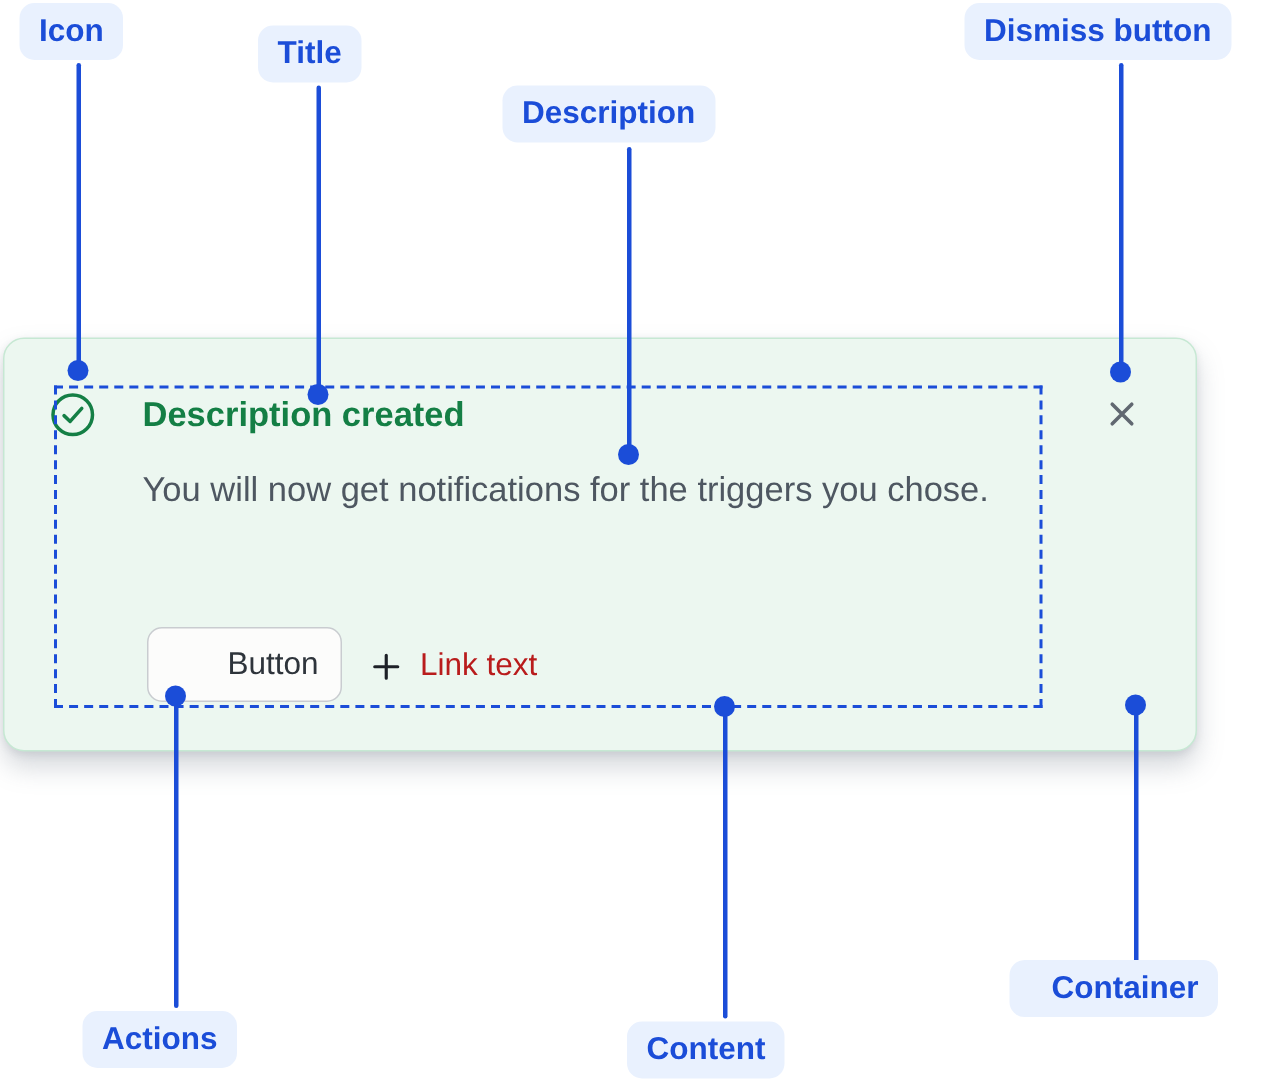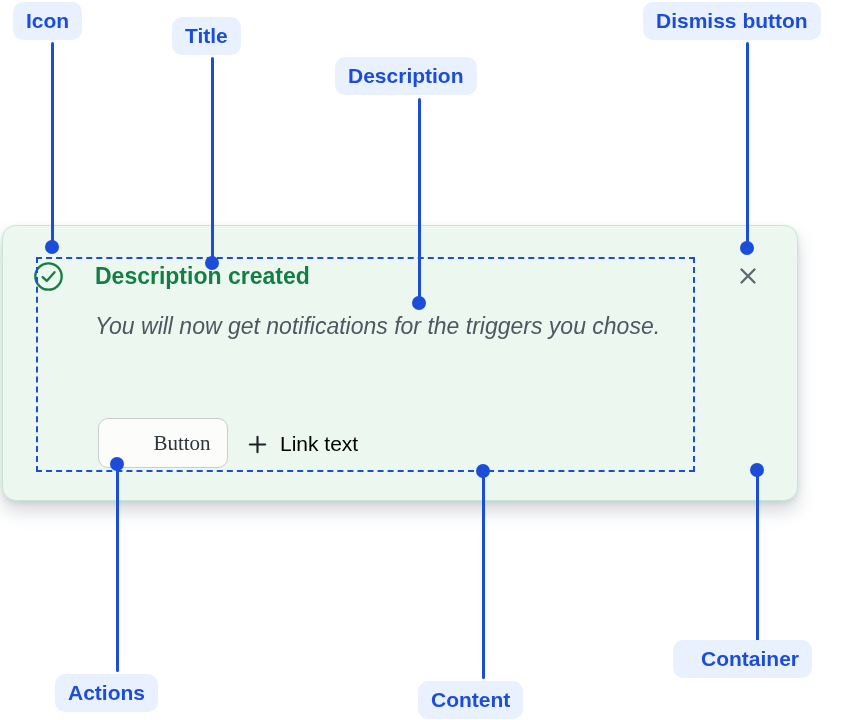--- a/index.html
+++ b/index.html
@@ -93,53 +93,52 @@
   }
   .notif-desc {
     position: absolute;
     left: 95px;
     top: 308px;
     width: 600px;
     font-size: 23px;
     line-height: 37px;
     color: #4E5761;
     z-index: 2;
-    font-style: italic;
   }
   .notif-button {
     position: absolute;
     left: 98px;
     top: 418px;
     width: 130px;
     height: 50px;
     border-radius: 10px;
     background: #FCFCFB;
     border: 1.5px solid #C9CCD0;
-    font-family: Liberation Serif, serif;
+    font-family: Liberation Sans, sans-serif;
     font-size: 21px;
     color: #2E343B;
     display: flex;
     align-items: center;
     justify-content: center;
     cursor: pointer;
     box-sizing: border-box;
     z-index: 2;
     padding-left: 44px;
   }
   .notif-link {
     position: absolute;
     left: 246px;
     top: 430px;
     height: 28px;
     display: inline-flex;
     align-items: center;
     gap: 11px;
     font-size: 21px;
     font-weight: 500;
-    color: #000000;
+    color: #b91c1c;
     cursor: pointer;
     text-decoration: none;
     z-index: 2;
     justify-content: flex-end;
   }
   .dismiss-btn {
     position: absolute;
     left: 731px;
     top: 259px;
     width: 34px;

